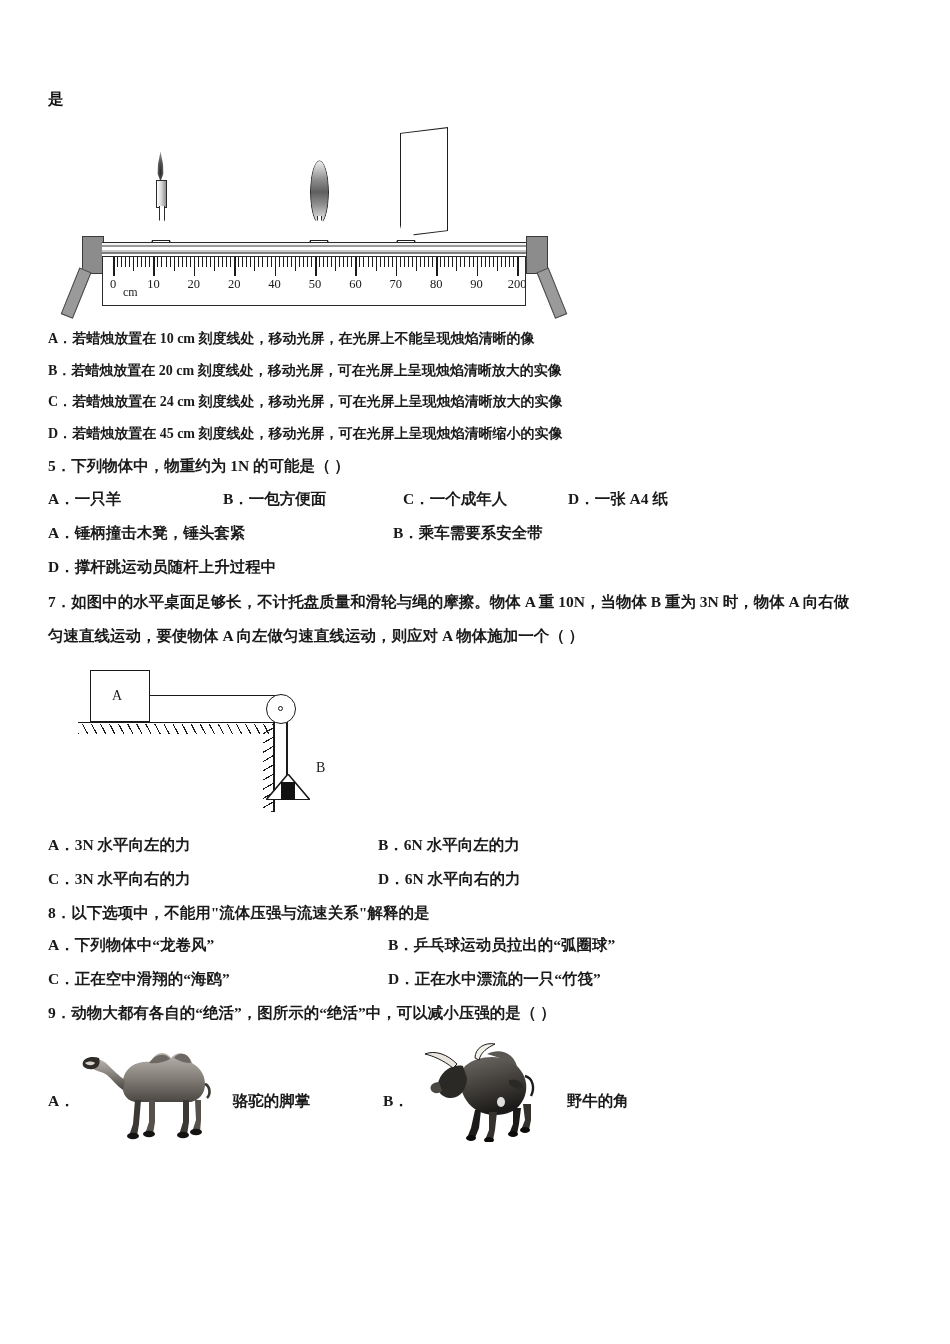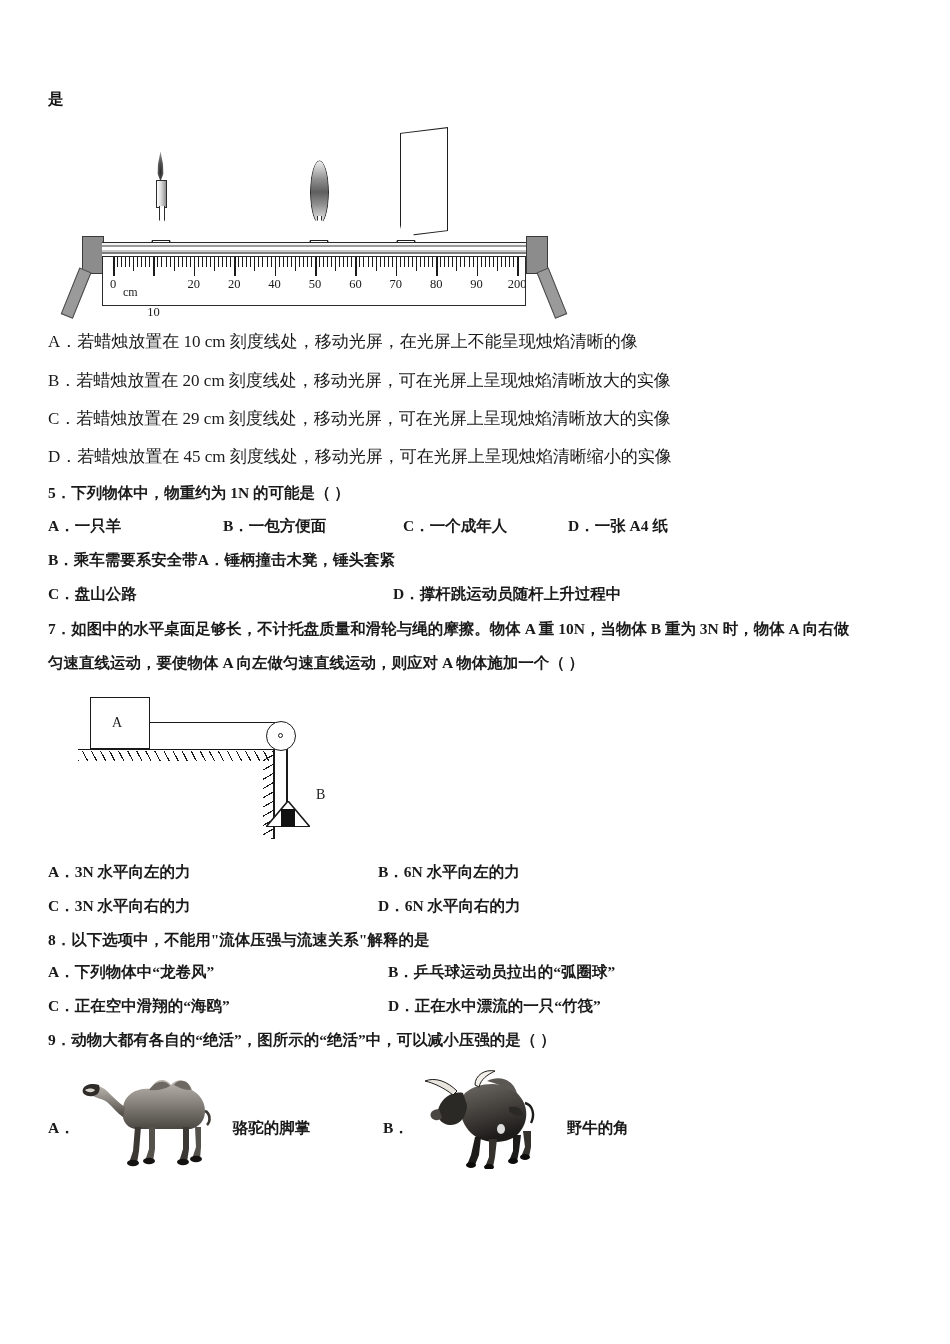--- a/index.html
+++ b/index.html
@@ -44,22 +44,22 @@
     margin-top: 2px;
   }
   .stem.wrap { line-height: 2.05; }
   .opt-row {
     display: flex;
     font-size: 15.5px;
     font-weight: bold;
     line-height: 2.2;
   }
   .opt-block {
-    font-size: 17px;
-    font-weight: normal;
+    font-size: 14px;
+    font-weight: bold;
     line-height: 2.25;
   }
   .opt-label { white-space: nowrap; }
 
   
   .bench-fig {
     position: relative;
     width: 520px;
     height: 195px;
     margin: 14px 0 4px 18px;
@@ -518,42 +518,42 @@
           <div class="tick minor" style="left: 381.68px;"></div>
           <div class="tick minor" style="left: 385.72px;"></div>
           <div class="tick minor" style="left: 389.76px;"></div>
           <div class="tick mid" style="left: 393.8px;"></div>
           <div class="tick minor" style="left: 397.84px;"></div>
           <div class="tick minor" style="left: 401.88px;"></div>
           <div class="tick minor" style="left: 405.92px;"></div>
           <div class="tick minor" style="left: 409.96px;"></div>
           <div class="tick major" style="left: 414px;"></div>
           <span class="tick-label" style="left: 10px;">0</span>
-          <span class="tick-label" style="left: 50.4px; margin-top: 28px;">10</span>
+          <span class="tick-label" style="left: 50.4px;">10</span>
           <span class="tick-label" style="left: 90.8px;">20</span>
           <span class="tick-label" style="left: 131.2px;">20</span>
           <span class="tick-label" style="left: 171.6px;">40</span>
           <span class="tick-label" style="left: 212px;">50</span>
           <span class="tick-label" style="left: 252.4px;">60</span>
           <span class="tick-label" style="left: 292.8px;">70</span>
           <span class="tick-label" style="left: 333.2px;">80</span>
           <span class="tick-label" style="left: 373.6px;">90</span>
           <span class="tick-label" style="left: 414px;">200</span>
         </div>
   </div>
 
   <div>
     <div class="opt-block">
       <span class="opt-label">A．</span><span>若蜡烛放置在 10 cm 刻度线处，移动光屏，在光屏上不能呈现烛焰清晰的像</span>
     </div>
     <div class="opt-block">
       <span class="opt-label">B．</span><span>若蜡烛放置在 20 cm 刻度线处，移动光屏，可在光屏上呈现烛焰清晰放大的实像</span>
     </div>
     <div class="opt-block">
-      <span class="opt-label">C．</span><span>若蜡烛放置在 29 cm 刻度线处，移动光屏，可在光屏上呈现烛焰清晰放大的实像</span>
+      <span class="opt-label">C．</span><span>若蜡烛放置在 24 cm 刻度线处，移动光屏，可在光屏上呈现烛焰清晰放大的实像</span>
     </div>
     <div class="opt-block">
       <span class="opt-label">D．</span><span>若蜡烛放置在 45 cm 刻度线处，移动光屏，可在光屏上呈现烛焰清晰缩小的实像</span>
     </div>
   </div>
 
   <div class="stem">5．下列物体中，物重约为 1N 的可能是（      ）</div>
   <div class="opt-row">
     <div style="width:175px">
       <span class="opt-label">A．</span><span>一只羊</span>
@@ -563,31 +563,28 @@
     </div>
     <div style="width:165px">
       <span class="opt-label">C．</span><span>一个成年人</span>
     </div>
     <div>
       <span class="opt-label">D．</span><span>一张 A4 纸</span>
     </div>
   </div>
 
   <div class="opt-row">
+    <div style="width:345px">
+      <span class="opt-label">A．</span><span>锤柄撞击木凳，锤头套紧</span>
+    </div>
     <div>
       <span class="opt-label">B．</span><span>乘车需要系安全带</span>
     </div>
-    <div style="width:345px">
-      <span class="opt-label">A．</span><span>锤柄撞击木凳，锤头套紧</span>
-    </div>
   </div>
   <div class="opt-row">
-    <div style="width:345px">
-      <span class="opt-label">C．</span><span>盘山公路</span>
-    </div>
     <div>
       <span class="opt-label">D．</span><span>撑杆跳运动员随杆上升过程中</span>
     </div>
   </div>
 
   <div class="stem wrap">7．如图中的水平桌面足够长，不计托盘质量和滑轮与绳的摩擦。物体 A 重 10N，当物体 B 重为 3N 时，物体 A 向右做</div>
   <div class="stem wrap">匀速直线运动，要使物体 A 向左做匀速直线运动，则应对 A 物体施加一个（      ）</div>
 
   <div class="pulley-fig">
     <div class="block-a"></div>

